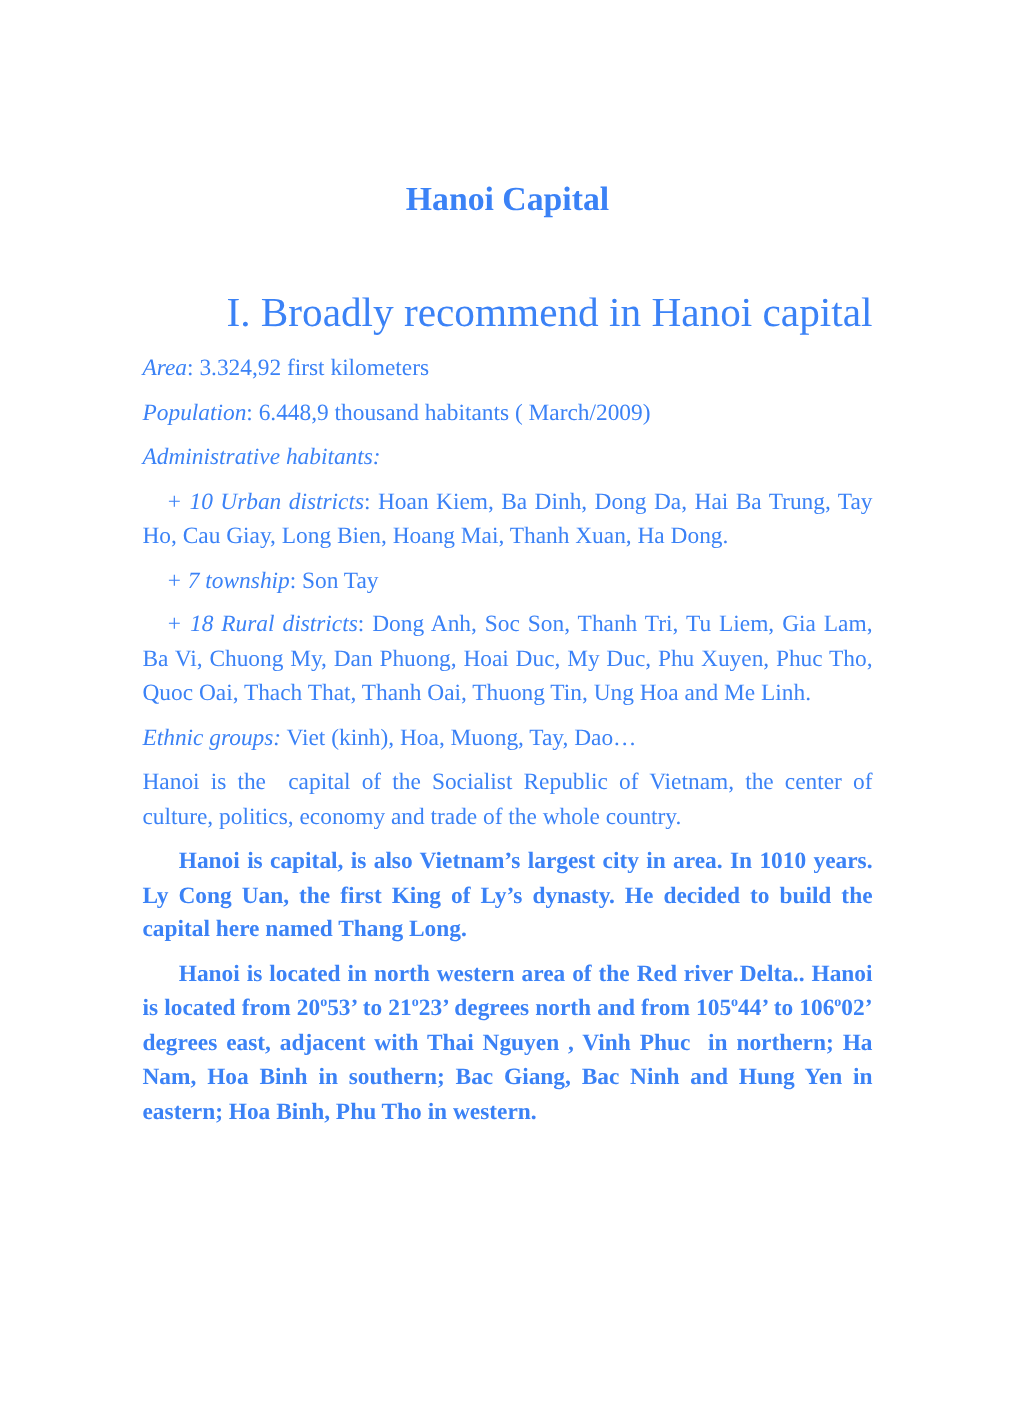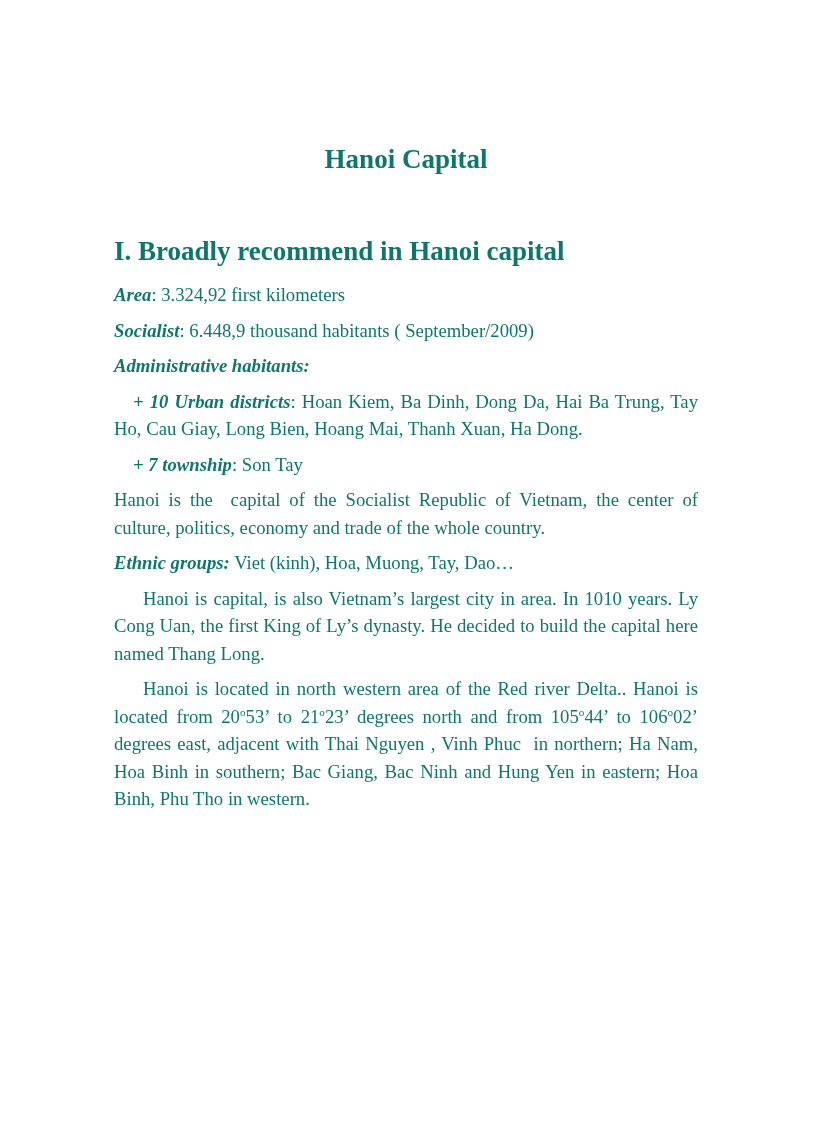--- a/index.html
+++ b/index.html
@@ -8,72 +8,73 @@
     background: #ffffff;
   }
   .page {
     position: relative;
     width: 816px;
     height: 1123px;
     background: #ffffff;
     box-sizing: border-box;
     padding: 143px 118px 0 114px;
     overflow: hidden;
-    color: #0f766e;
+    color: #3b82f6;
     font-family: "Liberation Serif", "DejaVu Serif", serif;
   }
   .doc-title {
     margin: 0;
     font-size: 27px;
     line-height: 32px;
     font-weight: bold;
     text-align: center;
     white-space: pre-wrap;
   }
   .section-heading {
     margin: 60px 0 14px 0;
-    font-size: 27px;
+    font-size: 33px;
     line-height: 32px;
-    font-weight: bold;
-    text-align: left;
+    font-weight: normal;
+    text-align: right;
     white-space: pre-wrap;
   }
   .para {
     margin: 0 0 8px 0;
     font-size: 18.7px;
     line-height: 27.5px;
     text-align: justify;
     text-justify: inter-word;
     white-space: pre-wrap;
   }
   .para--plus { text-indent: 19px; }
-  .para--indent { text-indent: 29px; }
-  .seg-bi { font-weight: bold; font-style: italic; }
+  .para--indent { text-indent: 29px; font-weight: bold; }
+  .seg-bi { font-weight: normal; font-style: italic; }
   .seg-sup { vertical-align: super; font-size: 0.6em; line-height: 0; }
 </style>
 </head>
 <body>
 
 <div class="page">
   <h1 class="doc-title">Hanoi Capital</h1>
 
   <h2 class="section-heading">I. Broadly recommend in Hanoi capital</h2>
 
   <p class="para"><span class="seg-bi">Area</span><span class="seg">: 3.324,92 first kilometers</span></p>
 
-  <p class="para"><span class="seg-bi">Socialist</span><span class="seg">: 6.448,9 thousand habitants ( September/2009)</span></p>
+  <p class="para"><span class="seg-bi">Population</span><span class="seg">: 6.448,9 thousand habitants ( March/2009)</span></p>
 
   <p class="para"><span class="seg-bi">Administrative habitants:</span></p>
 
   <p class="para para--plus"><span class="seg-bi">+ 10 Urban districts</span><span class="seg">: Hoan Kiem, Ba Dinh, Dong Da, Hai Ba Trung, Tay Ho, Cau Giay, Long Bien, Hoang Mai, Thanh Xuan, Ha Dong.</span></p>
 
   <p class="para para--plus"><span class="seg-bi">+ 7 township</span><span class="seg">: Son Tay</span></p>
 
+  <p class="para para--plus"><span class="seg-bi">+ 18 Rural districts</span><span class="seg">: Dong Anh, Soc Son, Thanh Tri, Tu Liem, Gia Lam, Ba Vi, Chuong My, Dan Phuong, Hoai Duc, My Duc, Phu Xuyen, Phuc Tho, Quoc Oai, Thach That, Thanh Oai, Thuong Tin, Ung Hoa and Me Linh.</span></p>
+
+  <p class="para"><span class="seg-bi">Ethnic groups:</span><span class="seg"> Viet (kinh), Hoa, Muong, Tay, Dao…</span></p>
 
   <p class="para"><span class="seg">Hanoi is the  capital of the Socialist Republic of Vietnam, the center of culture, politics, economy and trade of the whole country.</span></p>
-
-  <p class="para"><span class="seg-bi">Ethnic groups:</span><span class="seg"> Viet (kinh), Hoa, Muong, Tay, Dao…</span></p>
 
   <p class="para para--indent"><span class="seg">Hanoi is capital, is also Vietnam’s largest city in area. In 1010 years. Ly Cong Uan, the first King of Ly’s dynasty. He decided to build the capital here named Thang Long.</span></p>
 
 
   <p class="para para--indent"><span class="seg">Hanoi is located in north western area of the Red river Delta.. Hanoi is located from 20</span><span class="seg-sup">o</span><span class="seg">53’ to 21</span><span class="seg-sup">o</span><span class="seg">23’ degrees north and from 105</span><span class="seg-sup">o</span><span class="seg">44’ to 106</span><span class="seg-sup">o</span><span class="seg">02’ degrees east, adjacent with Thai Nguyen , Vinh Phuc  in northern; Ha Nam, Hoa Binh in southern; Bac Giang, Bac Ninh and Hung Yen in eastern; Hoa Binh, Phu Tho in western.</span></p>
 </div>
 
 </body></html>

